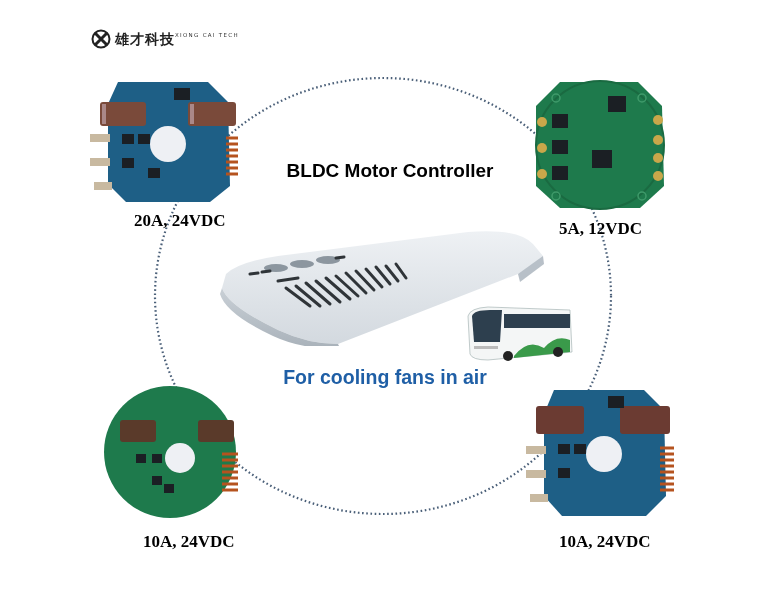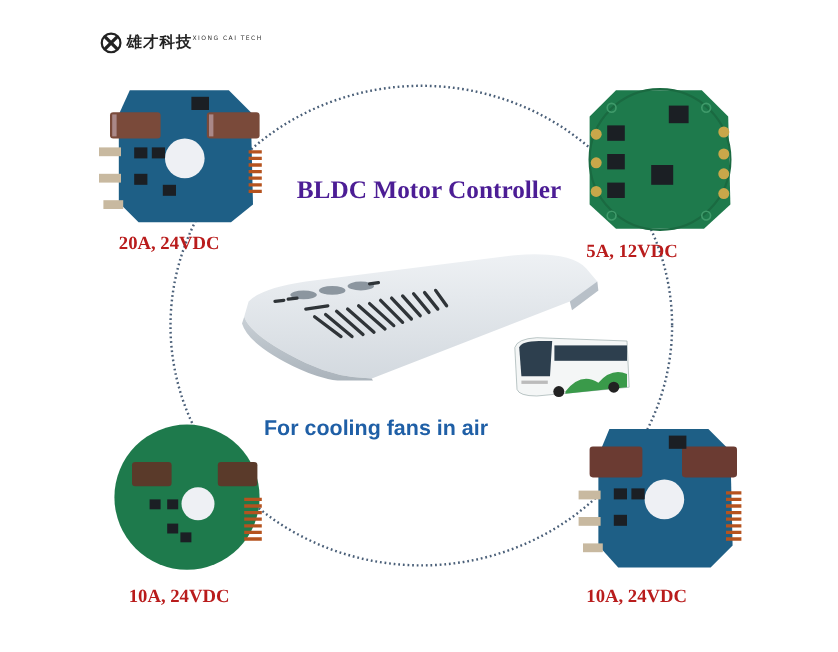--- a/index.html
+++ b/index.html
@@ -10,25 +10,25 @@
     .logo { left: 91px; top: 29px; display: flex; align-items: center; }
     .logo-mark { width: 20px; height: 20px; }
     .logo-text { margin-left: 4px; display: flex; line-height: 1; }
     .logo-cn { font-family: "DejaVu Sans", sans-serif; font-size: 14px; font-weight: bold; color: #222; letter-spacing: 1px; }
     .logo-en { font-family: "DejaVu Sans", sans-serif; font-size: 5.5px; color: #333; letter-spacing: 1.3px; margin-top: 1px; }
 
     
     .ring { left: 150px; top: 74px; }
 
     
-    .title { left: 262px; top: 160px; width: 256px; text-align: center; font-family: Liberation Serif, serif; font-weight: bold; font-size: 23px; color: #4c1d95; }
-    .subtitle { left: 240px; top: 377px; width: 290px; text-align: left; font-family: "Liberation Sans", sans-serif; font-weight: bold; font-size: 19.5px; line-height: 25px; color: #1f5fa6; }
-
-    
-    .spec { font-family: "Liberation Serif", serif; font-weight: bold; font-size: 17px; color: #b91c1c; white-space: nowrap; }
+    .title { left: 262px; top: 160px; width: 256px; text-align: center; font-family: Liberation Sans, sans-serif; font-weight: bold; font-size: 19px; color: #000000; }
+    .subtitle { left: 240px; top: 365px; width: 290px; text-align: center; font-family: "Liberation Sans", sans-serif; font-weight: bold; font-size: 19.5px; line-height: 25px; color: #1f5fa6; }
+
+    
+    .spec { font-family: "Liberation Serif", serif; font-weight: bold; font-size: 17px; color: #000000; white-space: nowrap; margin-left: 26px; }
     .spec-tl { left: 108px; top: 211px; }
     .spec-tr { left: 533px; top: 219px; }
     .spec-bl { left: 117px; top: 532px; }
     .spec-br { left: 533px; top: 532px; }
 
     .board svg, .unit svg, .bus svg { display: block; }
     .board-tl { left: 88px; top: 74px; }
     .board-tr { left: 530px; top: 78px; }
     .board-bl { left: 100px; top: 380px; }
     .board-br { left: 524px; top: 384px; }

